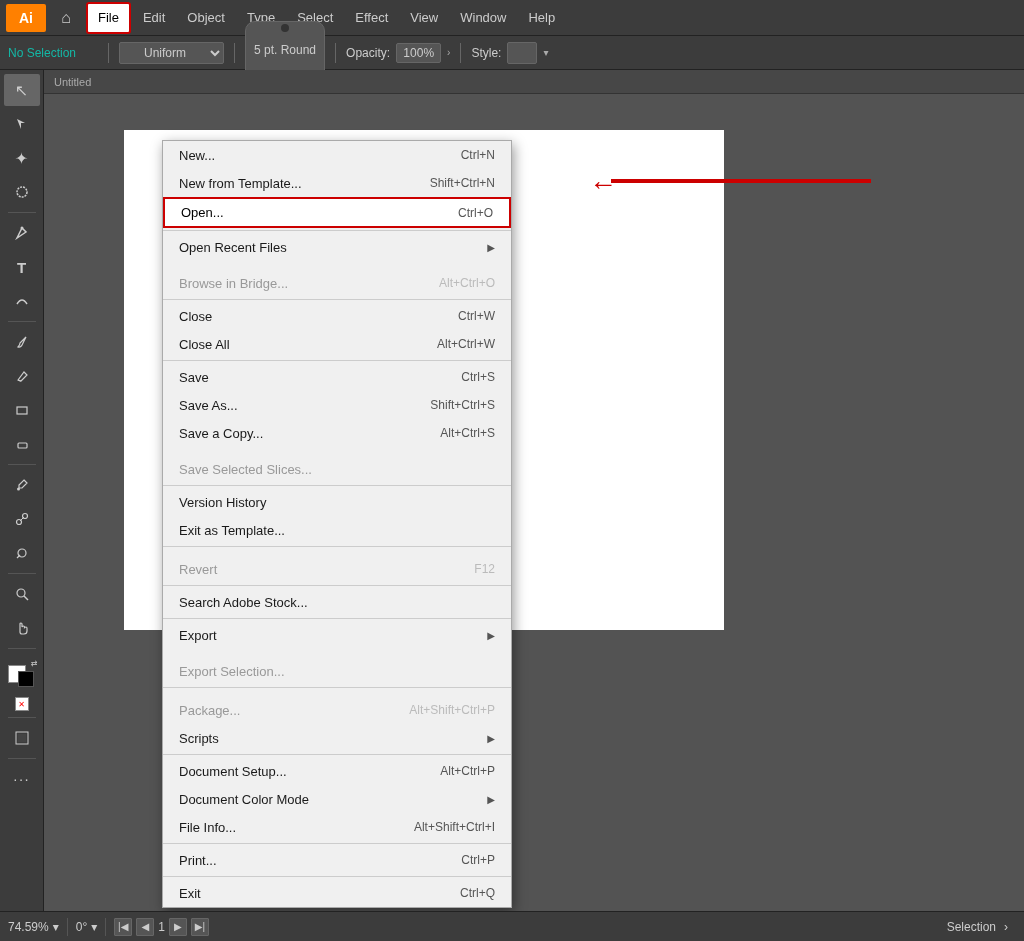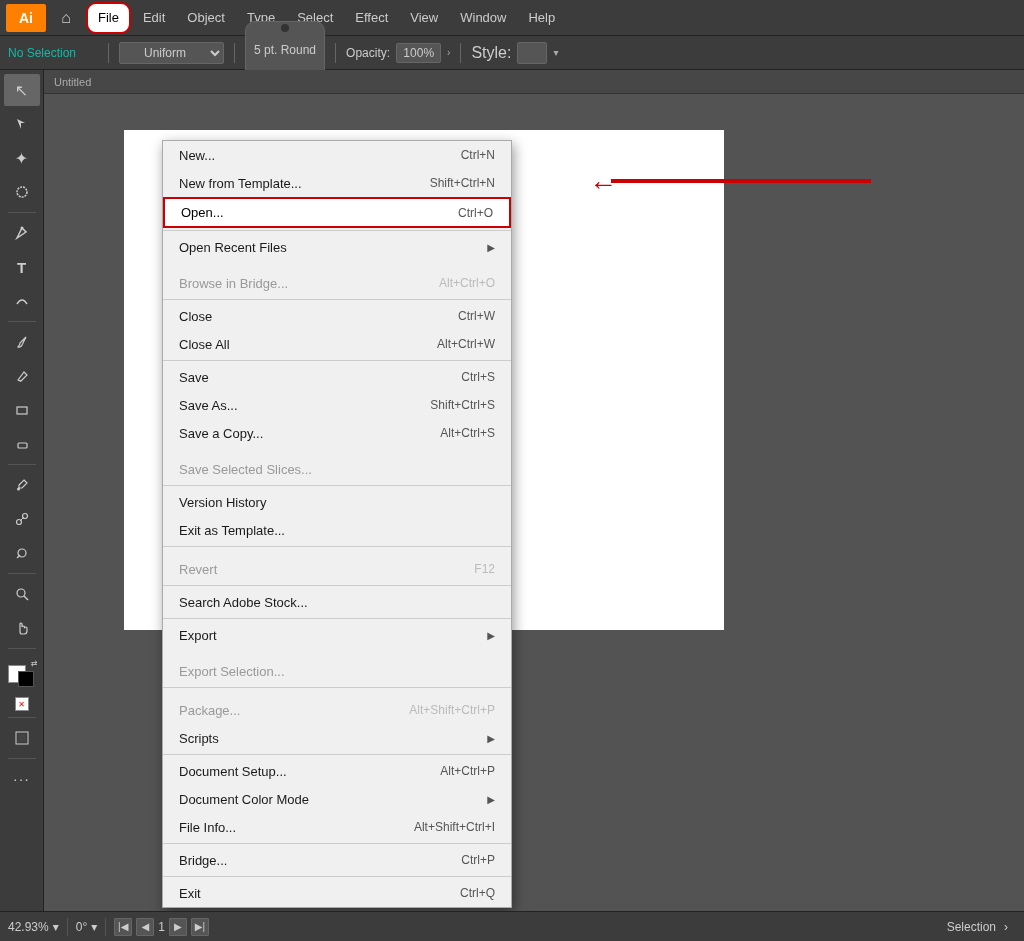--- a/index.html
+++ b/index.html
@@ -40,21 +40,21 @@
       display: flex; align-items: center; justify-content: center;
       color: #ccc;
       font-size: 16px;
       cursor: pointer;
       margin-right: 4px;
     }
     .menubar-item {
       padding: 4px 10px;
       color: #ccc;
       cursor: pointer;
-      border-radius: 10px;
+      border-radius: 3px;
       height: 32px;
       display: flex; align-items: center;
     }
 
     
     .toolbar {
       display: flex;
       align-items: center;
       background: #3c3c3c;
       height: 34px;
@@ -81,21 +81,21 @@
       padding: 2px 8px; font-size: 12px; border-radius: 10px;
       display: flex; align-items: center; gap: 11px; flex-direction: column;
     }
     .opacity-label { color: #ccc; font-size: 12px; }
     .opacity-value {
       background: #555; border: 1px solid #666; color: #ccc;
       padding: 2px 6px; font-size: 12px; border-radius: 2px;
       min-width: 45px; text-align: right;
     }
     .chevron-right { font-size: 10px; color: #aaa; }
-    .style-label { color: #ccc; font-size: 16px; }
+    .style-label { color: #ccc; font-size: 12px; }
     .style-box {
       background: #555; border: 1px solid #666; min-width: 30px; height: 22px;
       border-radius: 2px;
     }
 
     
     .main-area {
       display: flex;
       height: calc(941px - 36px - 34px - 30px);
     }
@@ -501,36 +501,36 @@
         <span class="submenu-arrow">▶</span>
       </div>
 
       <div class="menu-item">
         <span>File Info...</span>
         <span class="shortcut">Alt+Shift+Ctrl+I</span>
       </div>
       <div class="menu-sep"></div>
 
       <div class="menu-item">
-        <span>Bridge...</span>
+        <span>Print...</span>
         <span class="shortcut">Ctrl+P</span>
       </div>
       <div class="menu-sep"></div>
 
       <div class="menu-item">
         <span>Exit</span>
         <span class="shortcut">Ctrl+Q</span>
       </div>
     </div>
   </div>
 </div>
 
 <div class="statusbar">
   <div class="status-zoom">
-    <span>42.93%</span>
+    <span>74.59%</span>
     <span>▾</span>
   </div>
   <div class="status-sep"></div>
   <div style="display:flex; align-items:center; gap:4px;">
     <span>0°</span>
     <span>▾</span>
   </div>
   <div class="status-sep"></div>
   <div style="display:flex; align-items:center; gap:4px;">
     <div class="nav-btn">|◀</div>

